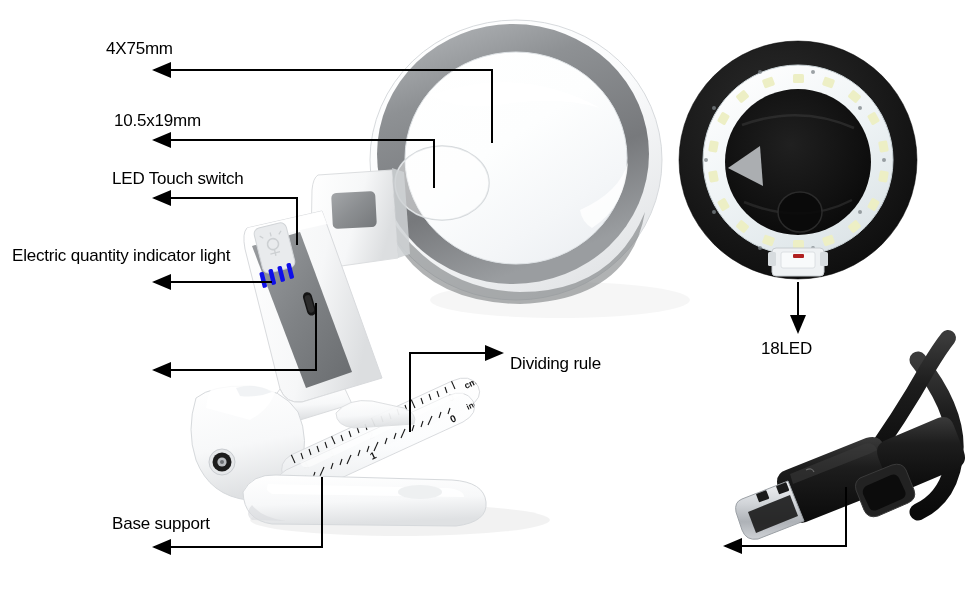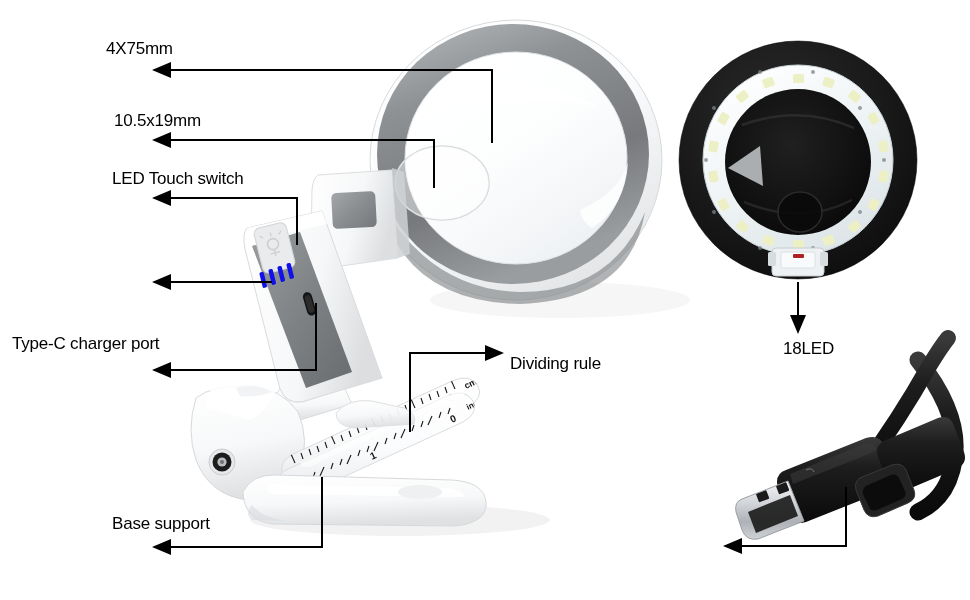--- a/index.html
+++ b/index.html
@@ -364,23 +364,23 @@
       <polygon points="723,546 742,538 742,554"></polygon>
     </g>
   </svg>
 
   <div class="lbl" style="left:106px;top:40px;">4X75mm</div>
 
   <div class="lbl" style="left:114px;top:112px;">10.5x19mm</div>
 
   <div class="lbl" style="left:112px;top:170px;">LED Touch switch</div>
 
-
-  <div class="lbl" style="left:12px;top:335px;">Type-C charger port</div>
+  <div class="lbl" style="left:12px;top:247px;">Electric quantity indicator light</div>
+
 
   <div class="lbl" style="left:112px;top:515px;text-align:right;">Base support</div>
 
   <div class="lbl" style="left:510px;top:343px;margin-top:12px;">Dividing rule</div>
 
-  <div class="lbl" style="left:783px;top:340px;text-align:right;">18LED</div>
+  <div class="lbl" style="left:761px;top:340px;text-align:right;">18LED</div>
 
 
 </div>
 
 </body></html>

